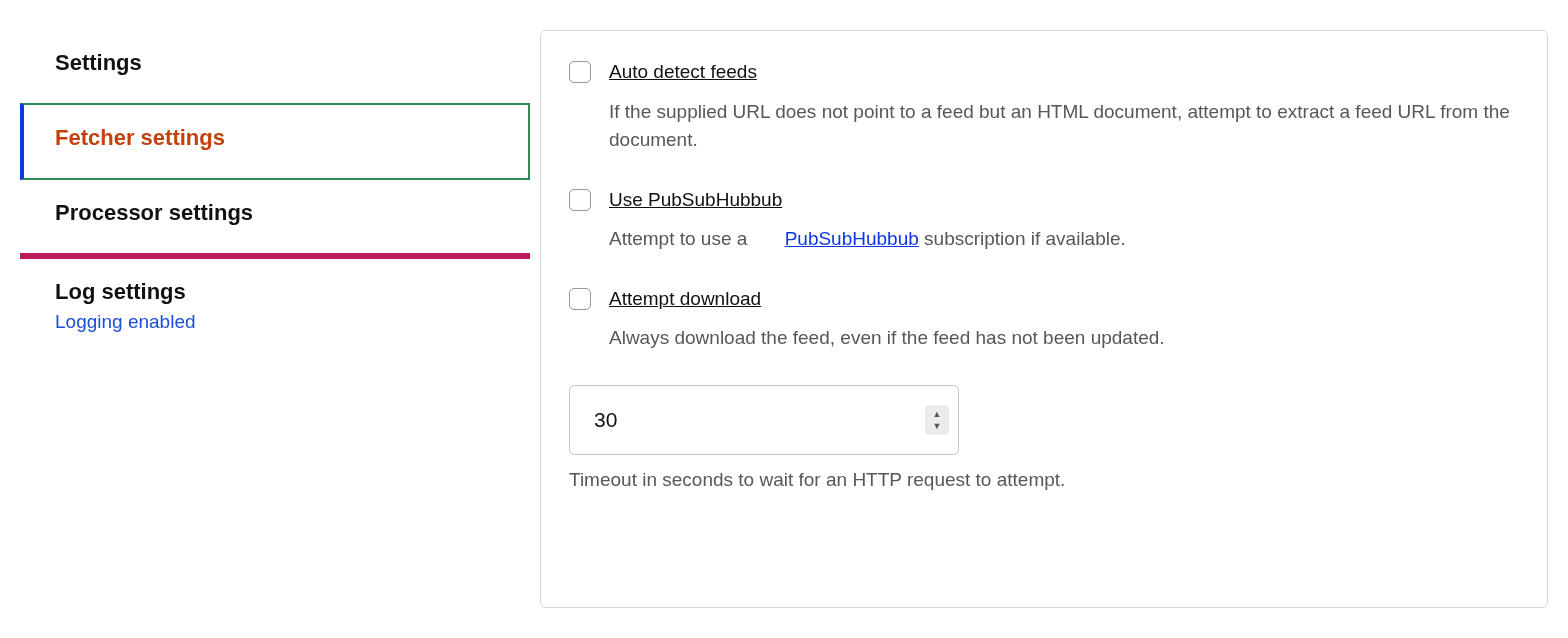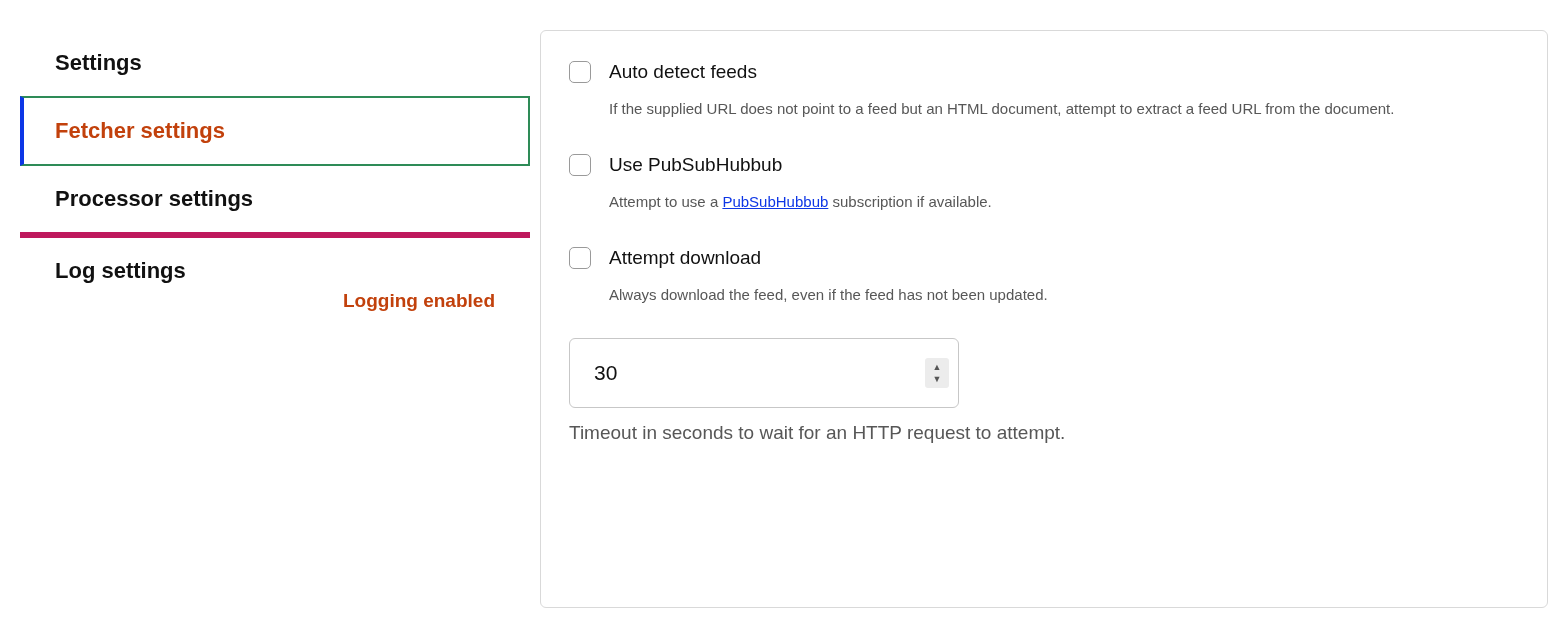--- a/index.html
+++ b/index.html
@@ -16,21 +16,21 @@
       height: 638px;
       padding: 30px 20px;
       display: flex;
       gap: 0;
     }
     .sidebar {
       width: 510px;
       padding-right: 0;
     }
     .sidebar-item {
-      padding: 20px 35px 20px 35px;
+      padding: 20px 35px 27px 35px;
       cursor: pointer;
     }
     .sidebar-title {
       font-size: 22px;
       font-weight: 700;
       color: #111;
     }
     .sidebar-item.active {
       border-left: 4px solid #0d36e6;
       border-top: 2px solid #2e8b57;
@@ -39,24 +39,23 @@
       padding-left: 31px;
     }
     .sidebar-item.active .sidebar-title {
       color: #c2410c;
     }
     .sidebar-item.divider {
       border-bottom: 6px solid #be185d;
     }
     .sidebar-sub {
       font-size: 19px;
-      color: #c2410c;
+      color: #1d4ed8;
       margin-top: 6px;
-      font-weight: 700;
-      text-align: right;
+      font-weight: 400;
     }
     .panel {
       flex: 1;
       border: 1px solid #d9d9d9;
       border-radius: 6px;
       padding: 28px 28px 34px 28px;
       margin-left: 10px;
       margin-top: 0;
     }
     .form-row {
@@ -82,23 +81,24 @@
       -webkit-appearance: none;
       background: #fff;
     }
     .checkbox-body {
       flex: 1;
     }
     .checkbox-label {
       font-size: 19px;
       color: #111;
       line-height: 1.4;
+      text-decoration: underline;
     }
     .field-desc {
-      font-size: 15px;
+      font-size: 19px;
       color: #575757;
       margin-top: 12px;
       line-height: 1.5;
     }
     .field-desc-indent {
       margin-left: 40px;
     }
     .field-title {
       font-size: 19px;
       font-weight: 700;
@@ -138,20 +138,21 @@
       cursor: pointer;
     }
     .stepper span {
       display: block;
       height: 12px;
       line-height: 12px;
     }
     a.inline-link {
       color: #0d36e6;
       text-decoration: underline;
+      margin-left: 32px;
     }
     .timeout-desc {
       font-size: 19px;
       color: #575757;
       margin-top: 14px;
     }
   </style>
 </head>
 <body>
 

